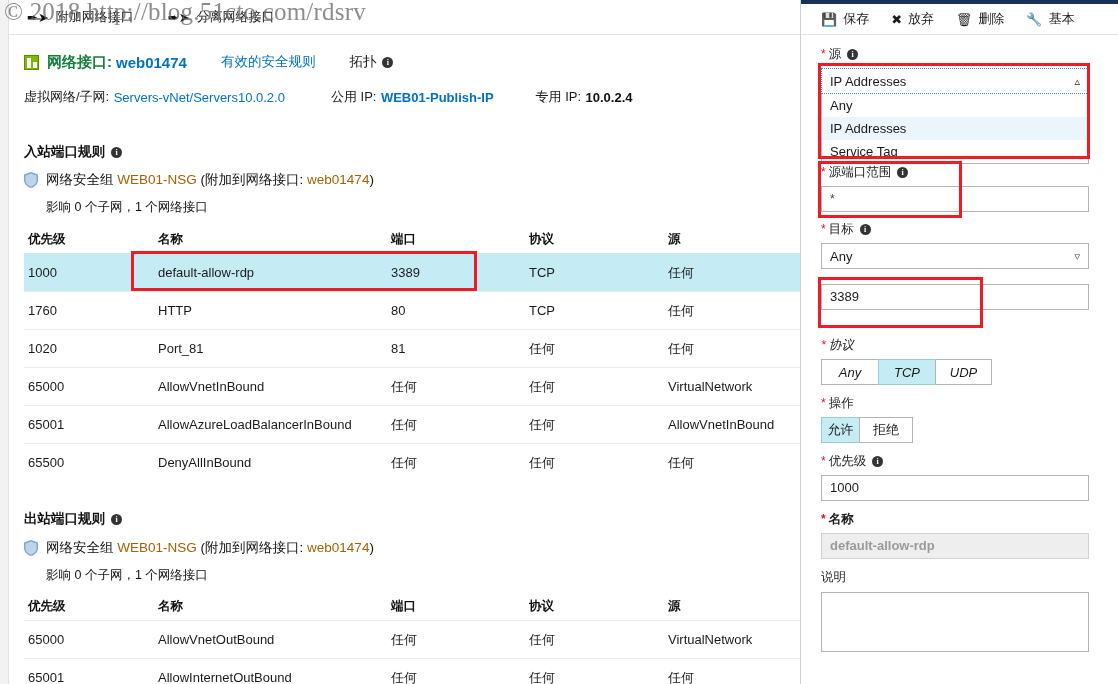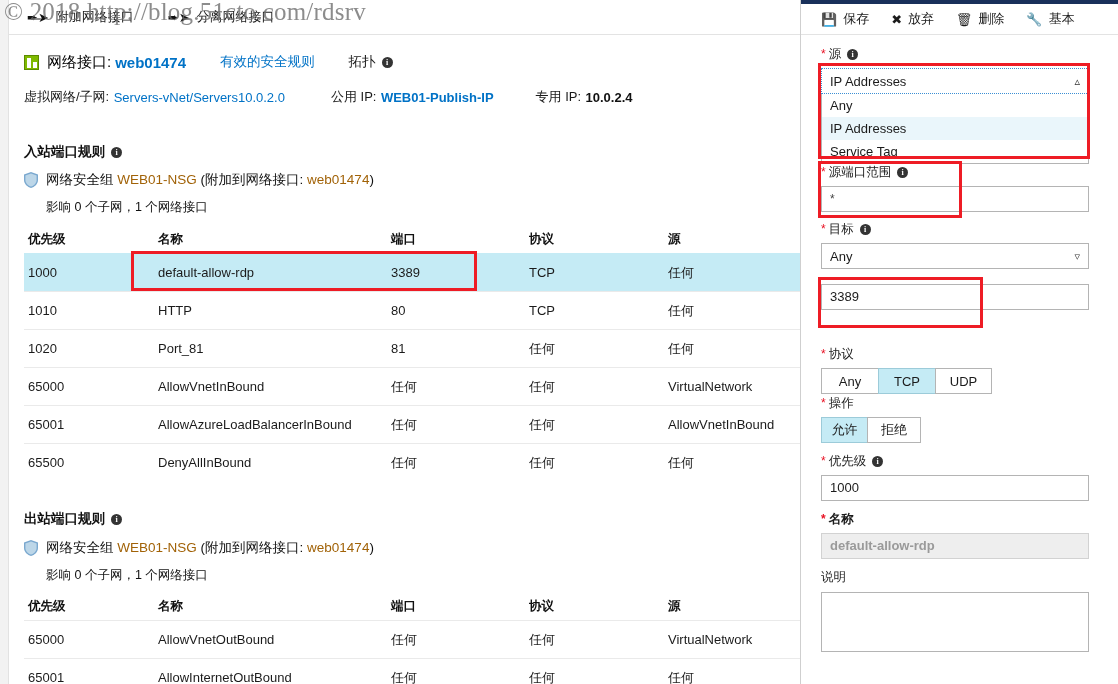--- a/index.html
+++ b/index.html
@@ -47,21 +47,21 @@
   .nic-ico {
     width: 15px; height: 15px; margin-right: 8px; position: relative;
     background: #7fba00; border: 1px solid #5c8a00; flex: 0 0 auto;
   }
   .nic-ico::before {
     content:""; position:absolute; left:2px; top:2px; width:4px; height:10px; background:#fff;
   }
   .nic-ico::after {
     content:""; position:absolute; left:8px; top:6px; width:4px; height:6px; background:#fff;
   }
-  .nic-label { font-size: 15px; font-weight: normal; color: #000000; }
+  .nic-label { font-size: 15px; font-weight: bold; color: #15803d; }
   .nic-name { font-size: 15px; font-weight: bold; color: #0072c6; margin-left:4px; }
   .hdr-link { font-size: 13.5px; color: #0072c6; margin-left: 34px; }
   .hdr-plain { font-size: 13.5px; color: #1a1a1a; margin-left: 34px; }
   .info-dot {
     display: inline-block; width: 11px; height: 11px; border-radius: 50%;
     background: #333; color: #fff; font-size: 8px; font-weight: bold;
     text-align: center; line-height: 11px;
     font-family: "Liberation Serif", serif; vertical-align: 1px; margin-left: 6px;
   }
   .nic-sub-row { display: flex; align-items: center; margin-top: 14px; height: 18px; }
@@ -228,21 +228,21 @@
       </div>
       <div id="inbound-rows">
           <div class="trow sel">
             <div class="c0">1000</div>
             <div class="c1">default-allow-rdp</div>
             <div class="c2">3389</div>
             <div class="c3">TCP</div>
             <div class="c4">任何</div>
           </div>
           <div class="trow">
-            <div class="c0">1010</div>
+            <div class="c0">1760</div>
             <div class="c1">HTTP</div>
             <div class="c2">80</div>
             <div class="c3">TCP</div>
             <div class="c4">任何</div>
           </div>
           <div class="trow">
             <div class="c0">1020</div>
             <div class="c1">Port_81</div>
             <div class="c2">81</div>
             <div class="c3">任何</div>
@@ -374,37 +374,37 @@
         <div class="sel-box" style="margin-top:5px;">
           <span>Any</span>
           <span class="chev">▿</span>
         </div>
       </div>
 
       <div class="fld" style="top:243px;">
         <div class="inp" style="margin-top:5px;">3389</div>
       </div>
 
-      <div class="fld" style="top:310px;">
+      <div class="fld" style="top:301px;font-style:italic;">
         <div class="flabel">
           <span class="req">*</span><span>协议</span>
         </div>
         <div class="toggle-group" style="margin-top:5px;">
           <div class="tg" style="width:57px;">Any</div>
           <div class="tg on" style="width:57px;">TCP</div>
           <div class="tg" style="width:57px;">UDP</div>
         </div>
       </div>
 
       <div class="fld" style="top:359px;">
         <div class="flabel">
           <span class="req">*</span><span>操作</span>
         </div>
         <div class="toggle-group" style="margin-top:5px;">
-          <div class="tg on" style="width:46px;text-align:center;">允许</div>
+          <div class="tg on" style="width:38px;text-align:center;">允许</div>
           <div class="tg" style="width:54px;">拒绝</div>
         </div>
       </div>
 
       <div class="fld" style="top:417px;">
         <div class="flabel">
           <span class="req">*</span><span>优先级</span><span class="info-dot">i</span>
         </div>
         <div class="inp" style="margin-top:5px;">1000</div>
       </div>

